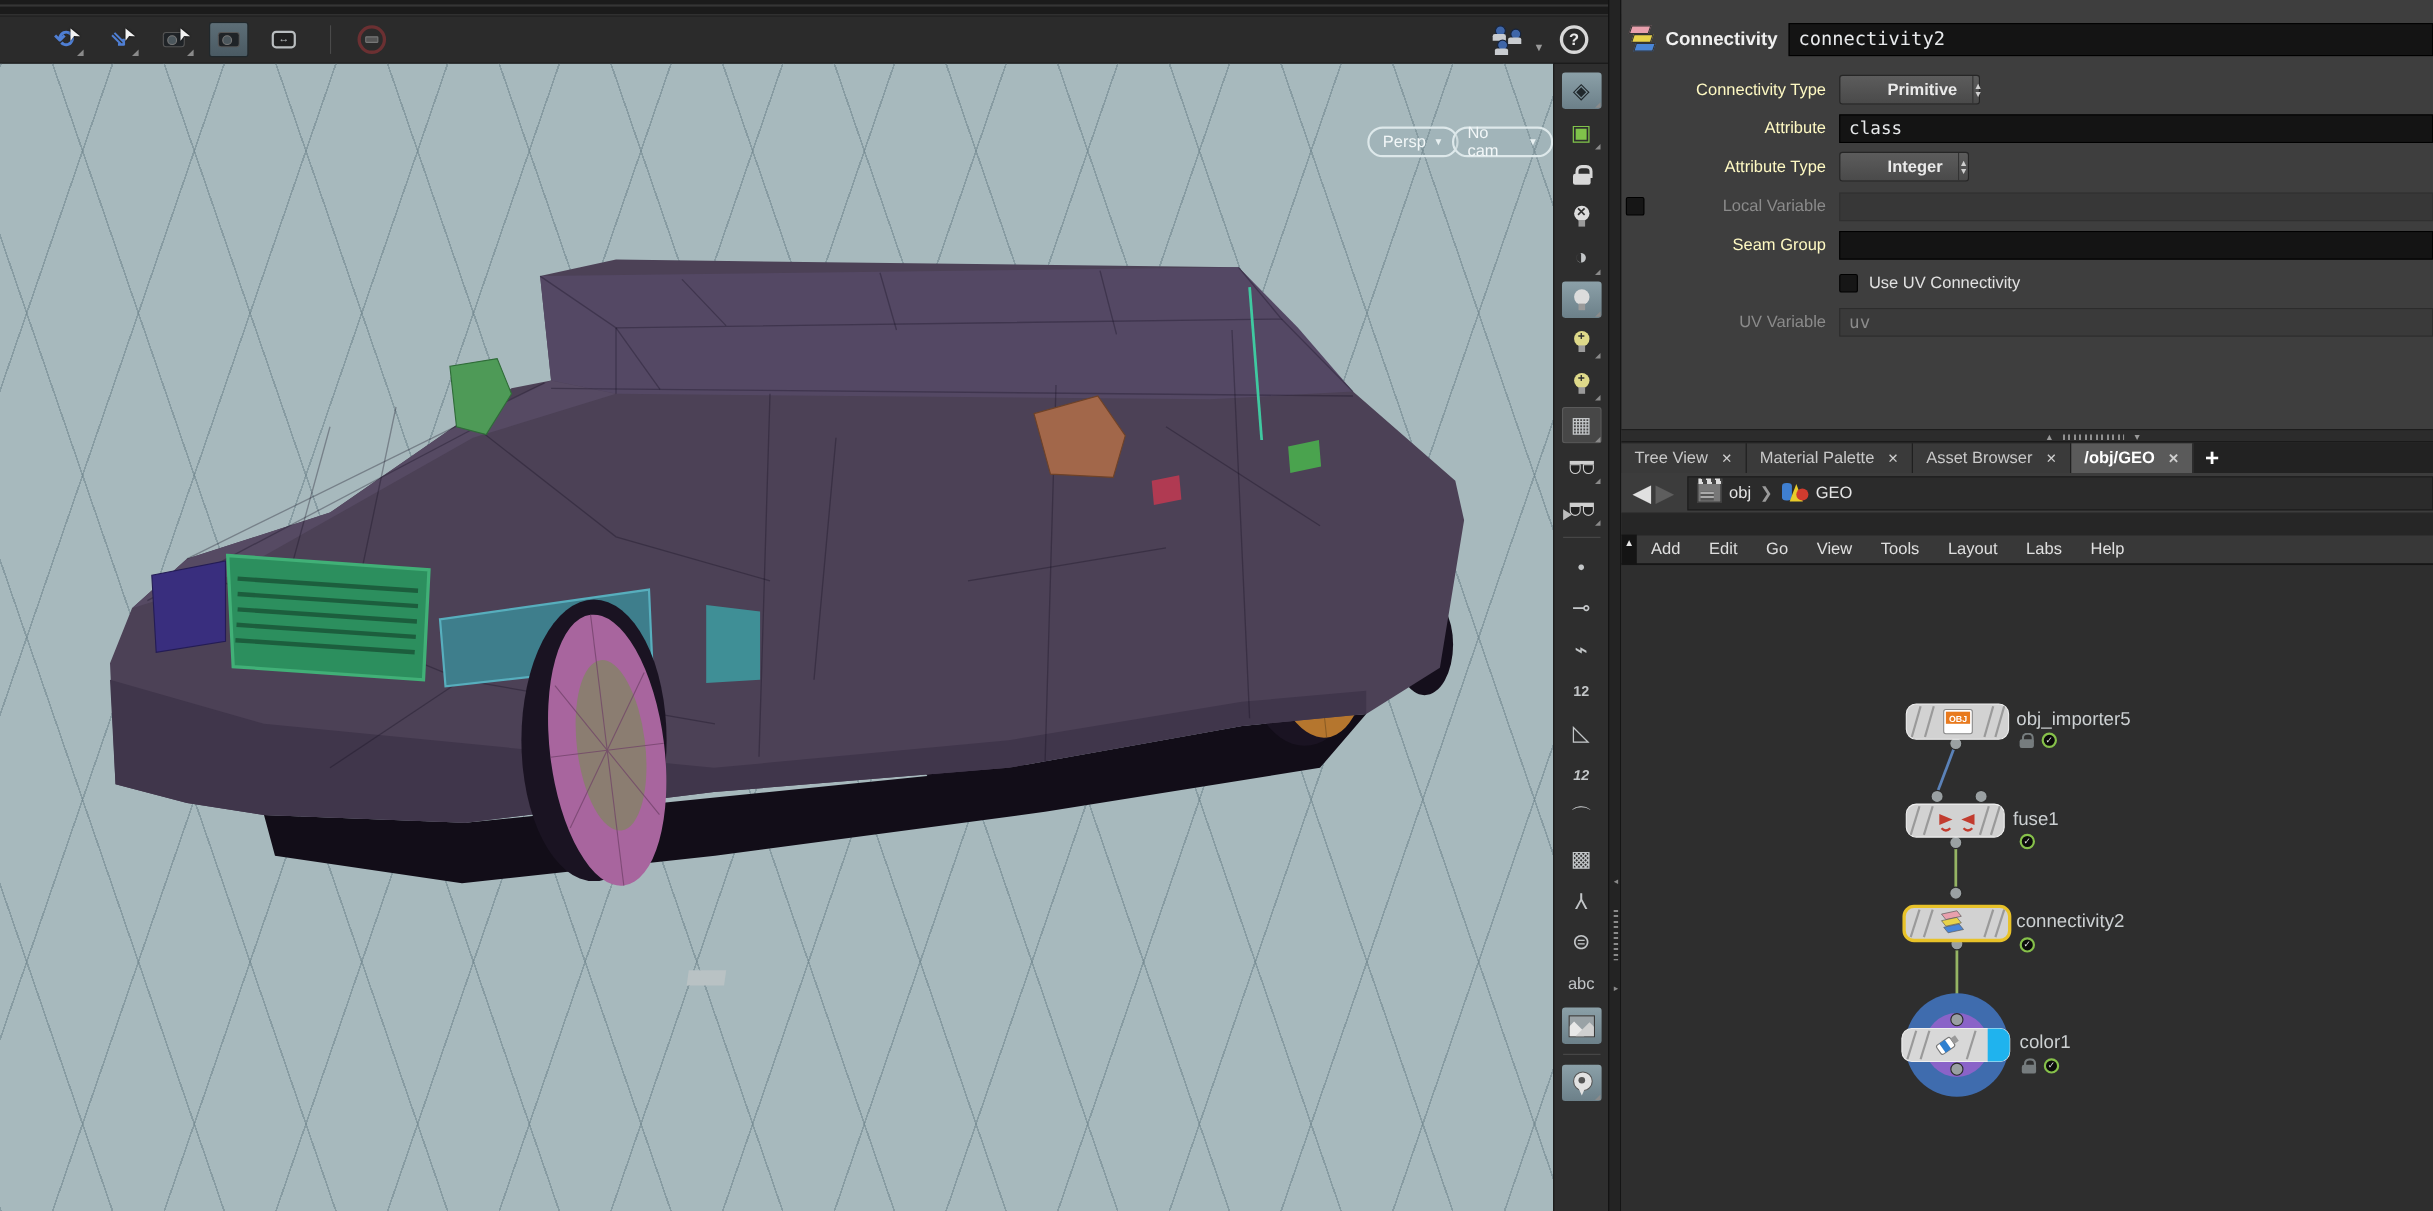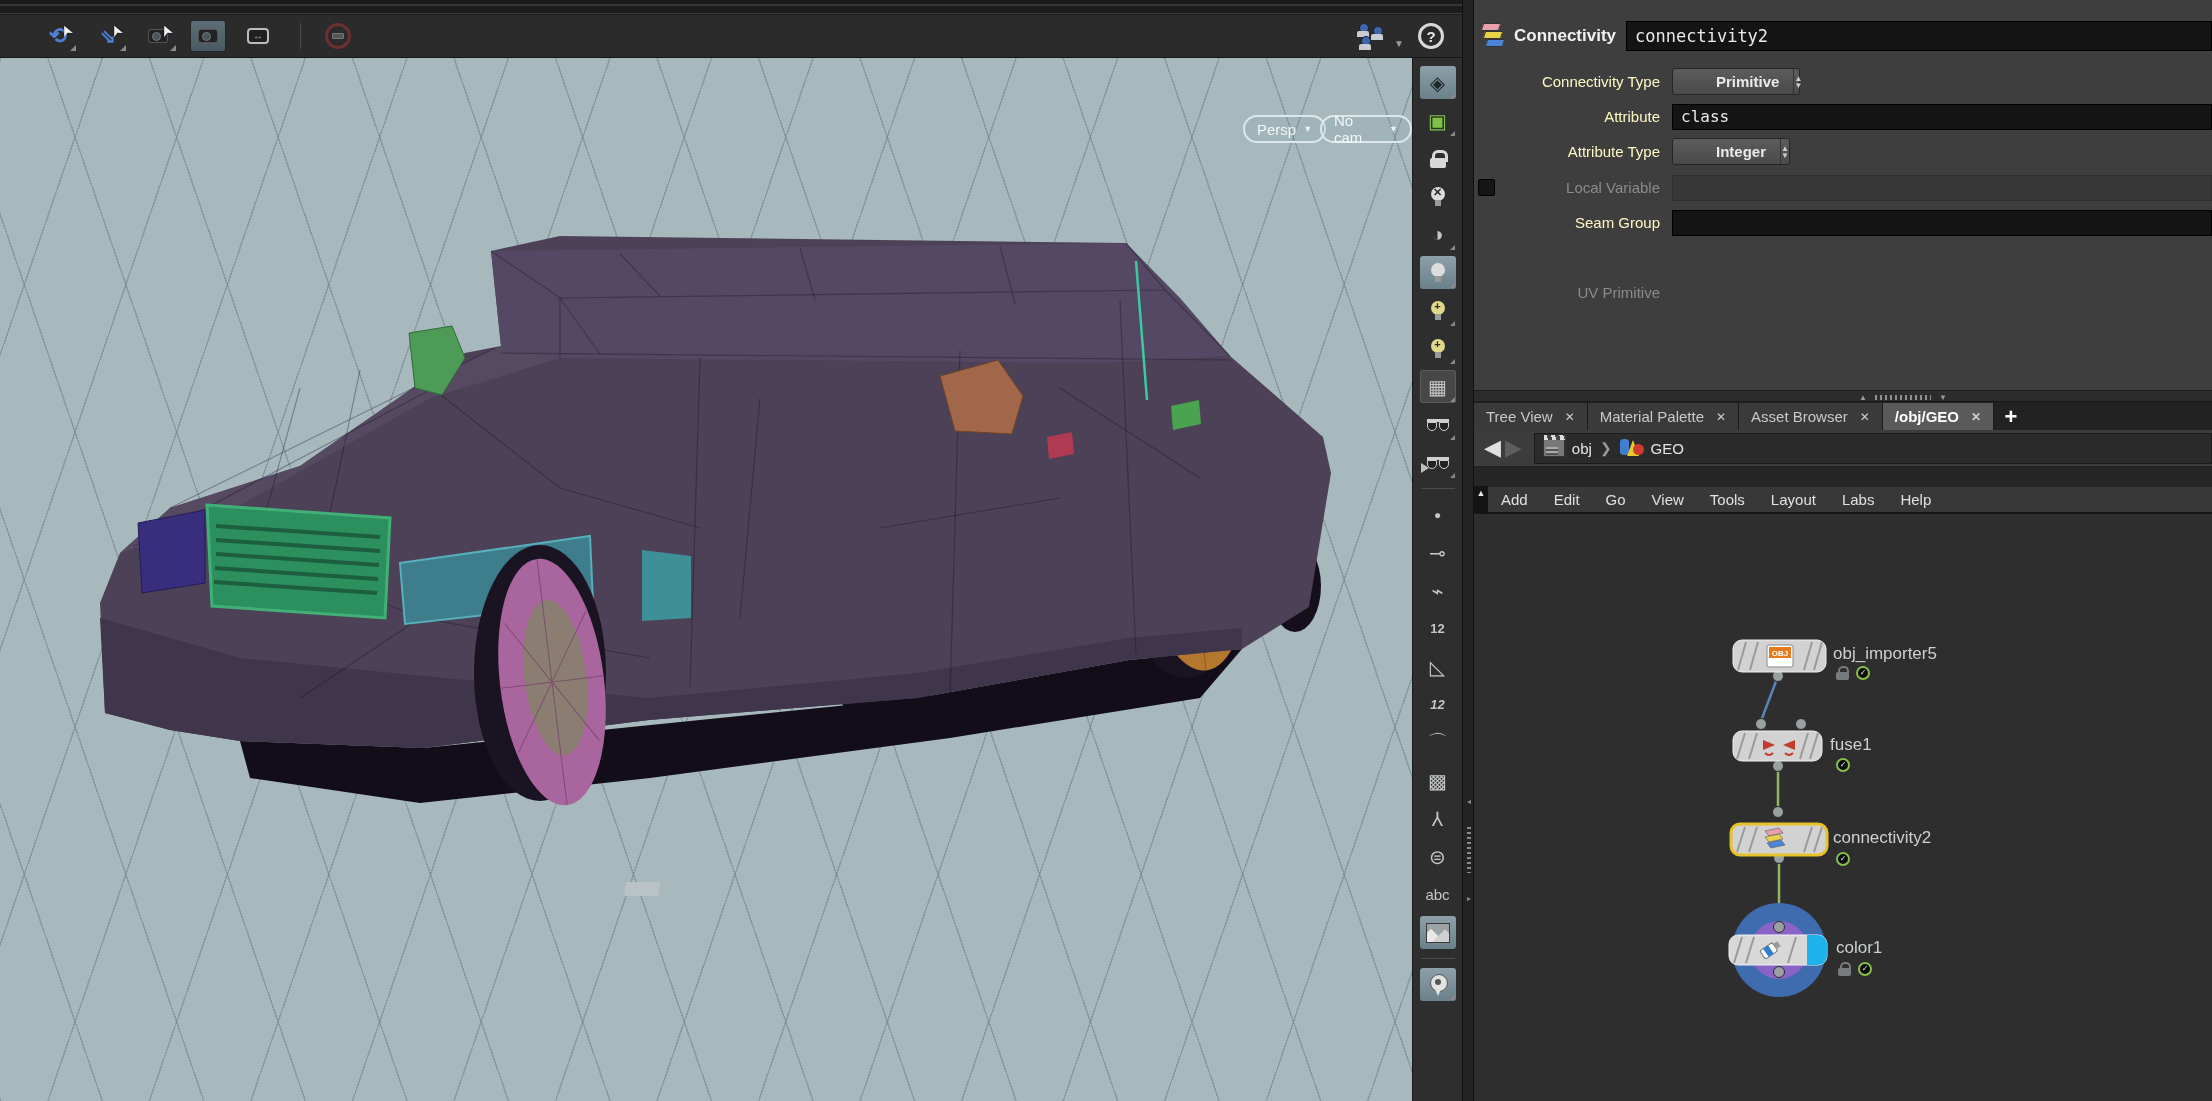--- a/index.html
+++ b/index.html
@@ -436,22 +436,29 @@
     </div>
     <div class="prow" style="top:209px;">
       <div class="plabel">Seam Group</div>
       <input class="pfield-dark" value="" style="">
     </div>
     <div class="prow" style="top:174px;">
       <span class="pcheck lv-check"></span>
       <div class="plabel dim">Local Variable</div>
       <div class="pfield-flat"></div>
     </div>
+    <div class="prow" style="top:244px;">
+      <div class="uv-check-wrap">
+        <span class="pcheck"></span>
+        <span>Use UV Connectivity</span>
+      </div>
+    </div>
     <div class="prow" style="top:279px;">
-      <div class="plabel dim">UV Primitive</div>
+      <div class="plabel dim">UV Variable</div>
+      <input class="pfield-dark dim" disabled="" value="uv" style="">
     </div>
 
     <div class="h-split">
       <div class="hs-handle">
         <span>▲</span>
         <span class="dots-h"></span>
         <span>▼</span>
       </div>
     </div>
 

